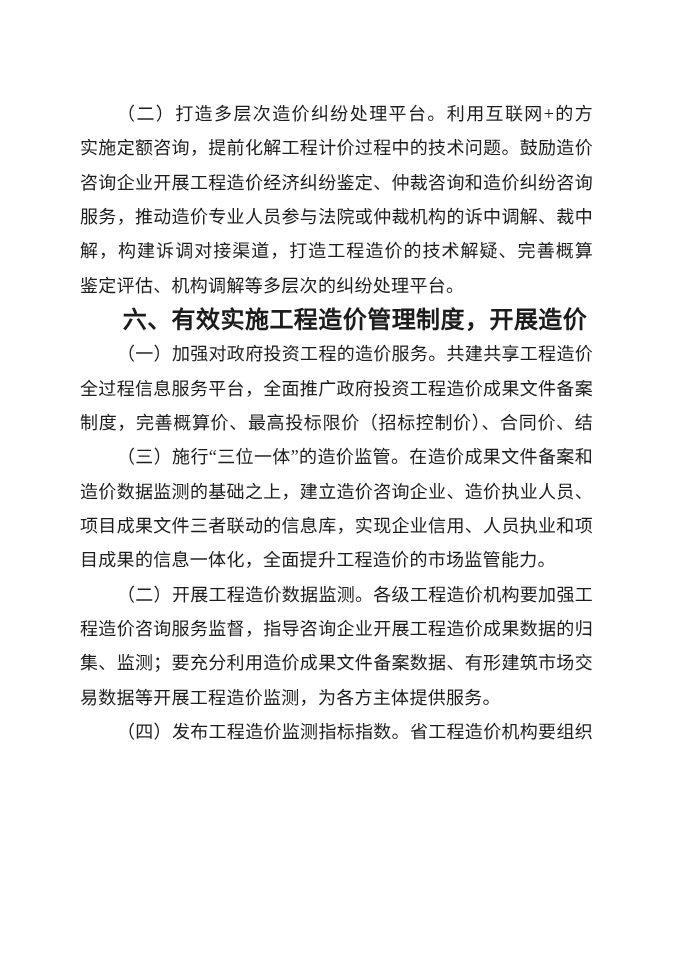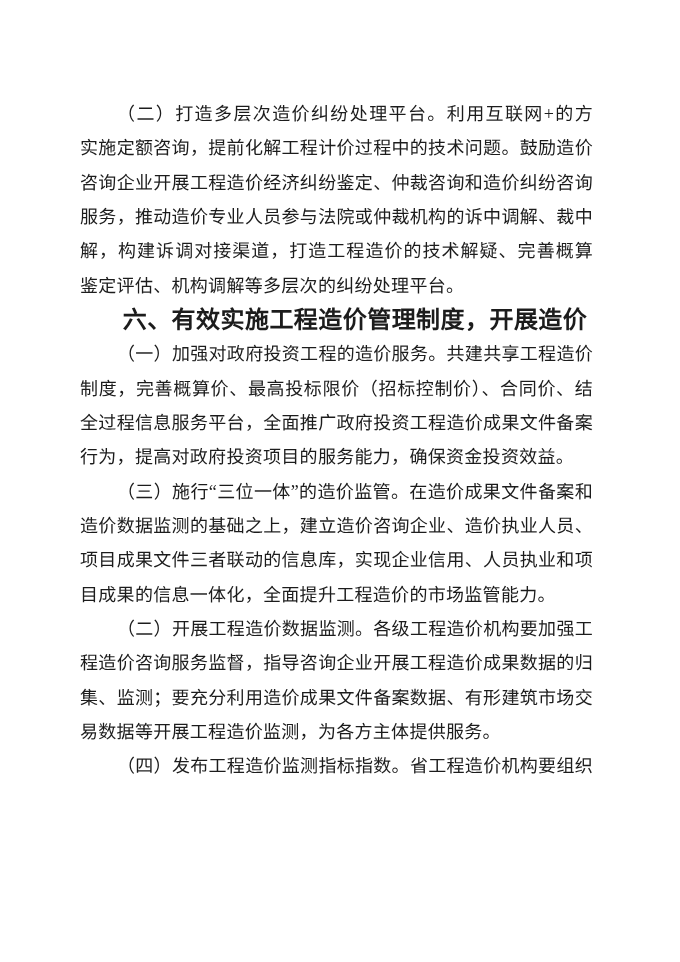--- a/index.html
+++ b/index.html
@@ -62,23 +62,22 @@
       <div class="ln">解，构建诉调对接渠道，打造工程造价的技术解疑、完善概算价、</div>
       <div class="ln last-line">鉴定评估、机构调解等多层次的纠纷处理平台。</div>
     </div>
 
     <div class="para">
       <div class="ln heading">六、有效实施工程造价管理制度，开展造价信息监测</div>
     </div>
 
     <div class="para">
       <div class="ln first-line">（一）加强对政府投资工程的造价服务。共建共享工程造价</div>
+      <div class="ln">全过程信息服务平台，全面推广政府投资工程造价成果文件备案</div>
       <div class="ln">制度，完善概算价、最高投标限价（招标控制价）、合同价、结</div>
-      <div class="ln">全过程信息服务平台，全面推广政府投资工程造价成果文件备案</div>
-      <div class="ln last-line">行为，提高对政府投资项目的服务能力，确保资金投资效益。</div>
     </div>
 
     <div class="para">
       <div class="ln first-line">（三）施行“三位一体”的造价监管。在造价成果文件备案和</div>
       <div class="ln">造价数据监测的基础之上，建立造价咨询企业、造价执业人员、</div>
       <div class="ln">项目成果文件三者联动的信息库，实现企业信用、人员执业和项</div>
       <div class="ln last-line">目成果的信息一体化，全面提升工程造价的市场监管能力。</div>
     </div>
 
     <div class="para">

